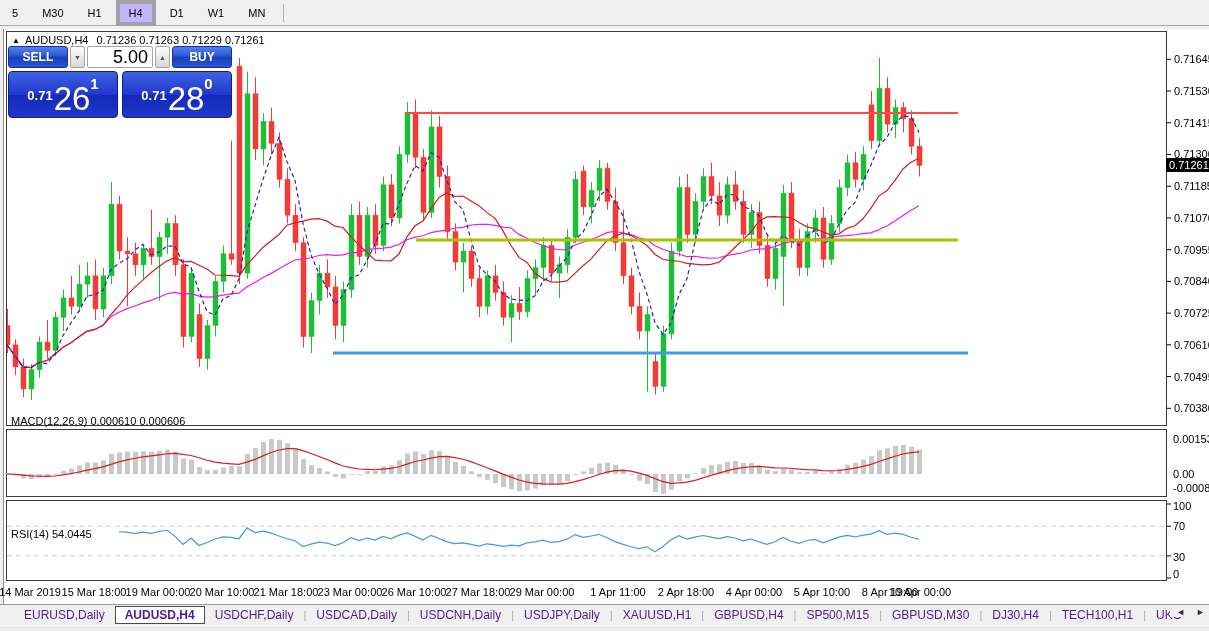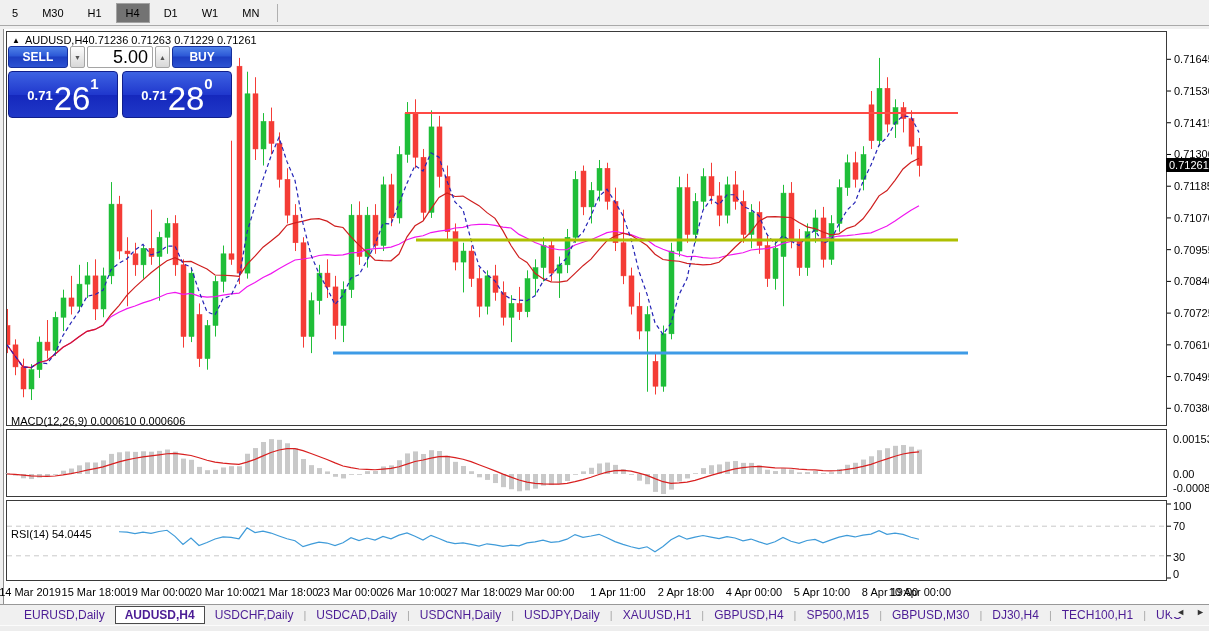--- a/index.html
+++ b/index.html
@@ -3,30 +3,30 @@
 <meta charset="utf-8">
 <style>
   *{box-sizing:border-box;margin:0;padding:0}
   html,body{width:1209px;height:631px;overflow:hidden}
   body{background:#f0f0f0;font-family:"Liberation Sans",sans-serif;color:#000}
   #app{position:relative;width:1209px;height:631px}
   
   #toolbar{position:absolute;left:0;top:0;width:1209px;height:26px;background:#f0f0f0;
     border-bottom:1px solid #a9a9a9;display:flex;align-items:center;padding-left:0;z-index:5}
   .tf-btn{font-size:11px;padding:3px 9px;margin:0 2px;border:1px solid transparent;color:#000;cursor:default}
-  .tf-btn.pressed{background:#737373;border:1px solid #a3a3a3}
+  .tf-btn.pressed{background:#c4b5fd;border:4px solid #a3a3a3}
   .tb-sep{width:1px;height:18px;background:#b0b0b0;margin:0 6px}
   
   #chart-svg{position:absolute;left:0;top:0;width:1209px;height:604px;z-index:1}
   svg text{font-family:"Liberation Sans",sans-serif}
   
   .ovl{position:absolute;z-index:3;font-size:11px;white-space:nowrap}
   #symbol-title{left:12px;top:34px;font-size:11px}
   #symbol-title .arrow{font-size:8px;margin-right:5px;position:relative;top:-1px}
-  #symbol-title .ohlc{}
+  #symbol-title .ohlc{margin-left:8px}
   
   #trade-panel{position:absolute;left:8px;top:46px;width:224px;z-index:4}
   .tp-row1{display:flex;gap:2px;height:22px}
   .tp-btn{background:linear-gradient(180deg,#4f82e8 0%,#2c58d6 45%,#1c3ec2 50%,#2c52d2 100%);
     border:1px solid #16309d;border-radius:3px;color:#fff;font-size:12px;font-weight:bold;
     width:68px;display:flex;align-items:center;justify-content:center;cursor:pointer}
   .spin-btn{width:17px;background:linear-gradient(#fdfdfd,#d8d8d8);border:1px solid #a5a5a5;
     border-radius:2px;font-size:7px;color:#555;display:flex;align-items:center;justify-content:center;cursor:pointer}
   #vol-input{width:66px;height:22px;border:1px solid #a5a5a5;border-radius:2px;text-align:right;
     font-size:18px;padding-right:4px;font-family:"Liberation Sans",sans-serif}

